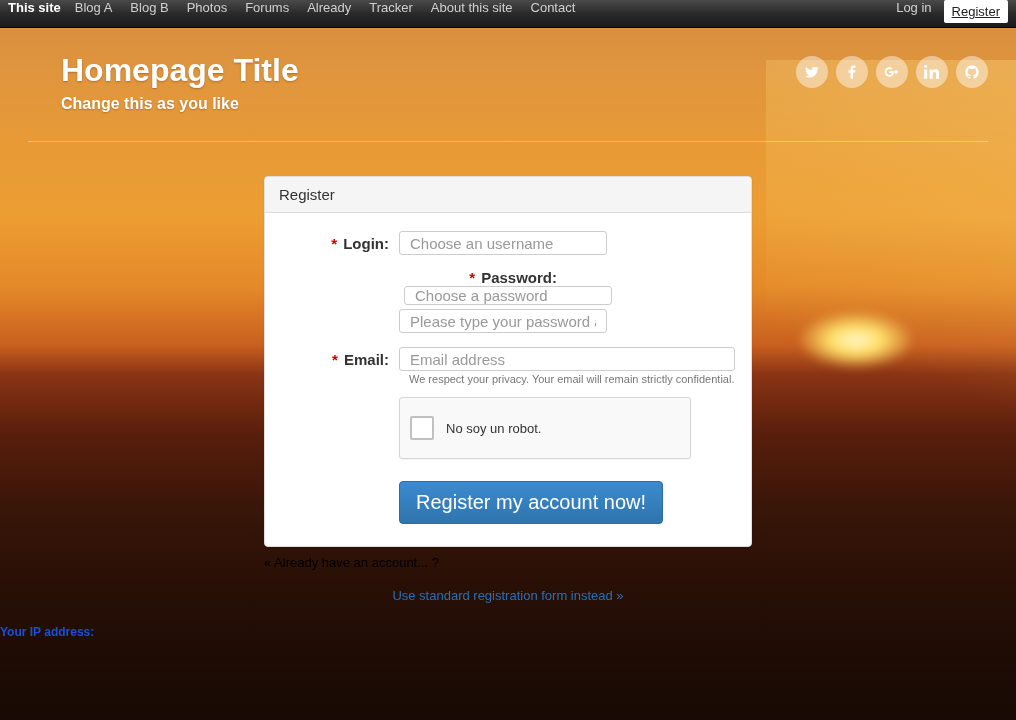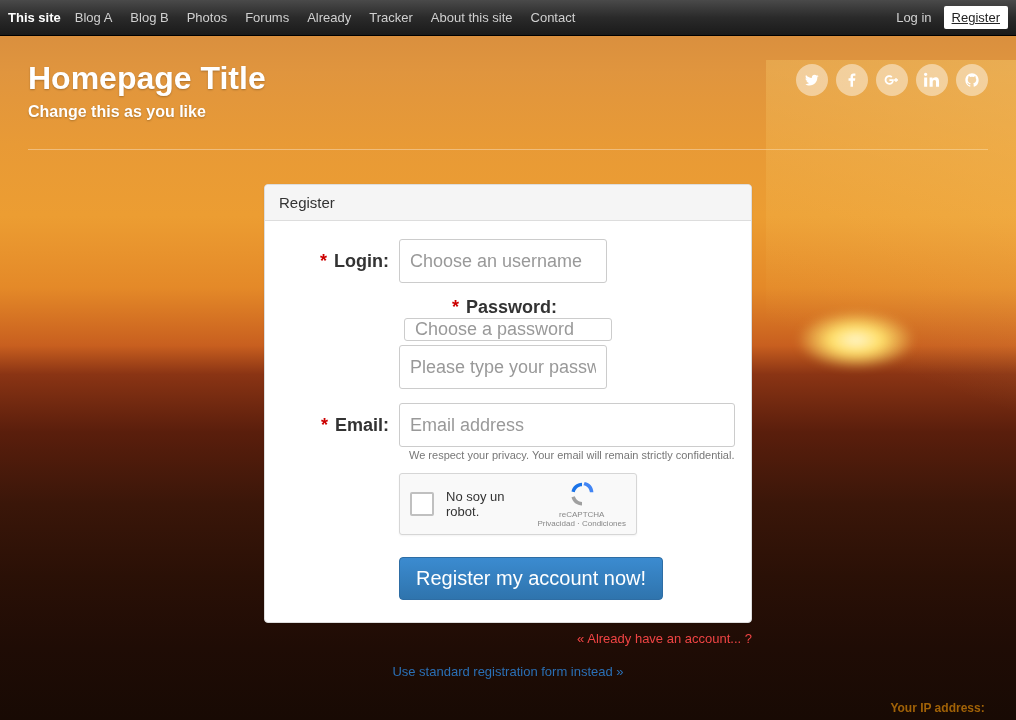--- a/index.html
+++ b/index.html
@@ -33,44 +33,45 @@
   right: 0;
   top: 60px;
   width: 250px;
   height: 500px;
   background: linear-gradient(200deg, rgba(255,220,120,0.35) 0%, rgba(255,220,120,0) 60%);
   z-index: 0;
 }
 .topnav {
   position: relative;
   z-index: 10;
-  height: 36px;
+  height: 28px;
   background: linear-gradient(to bottom, #4a4a4a 0%, #2a2a2a 50%, #1a1a1a 100%);
   border-bottom: 1px solid #000;
   display: flex;
-  align-items: center;
+  align-items: flex-start;
   padding: 0 8px;
   color: #ccc;
   font-size: 13px;
 }
 .topnav .brand { color: #fff; font-weight: bold; margin-right: 14px; cursor: pointer; }
 .topnav .nav-item { color: #d0d0d0; margin-right: 18px; cursor: pointer; }
 .topnav .spacer { flex: 1; }
 .topnav .login { color: #d0d0d0; margin-right: 12px; cursor: pointer; }
 .topnav .register-btn {
   background: #fff; color: #222; padding: 4px 8px;
   font-size: 13px; cursor: pointer; text-decoration: underline;
   border-radius: 2px;
 }
 .header-area {
   position: relative;
   z-index: 5;
   padding: 24px 28px 10px 28px;
   display: flex;
   align-items: flex-start;
+  margin-left: 33px;
 }
 .title-block { flex: 1; color: #fff; }
 .title-block h1 {
   font-size: 32px; font-weight: 600;
   text-shadow: 0 1px 2px rgba(0,0,0,0.25);
 }
 .title-block .tagline {
   font-size: 16px; font-weight: bold; margin-top: 6px;
   text-shadow: 0 1px 2px rgba(0,0,0,0.25);
 }
@@ -111,48 +112,48 @@
 .card-body { padding: 18px 16px 22px 16px; }
 .form-row {
   display: flex;
   align-items: center;
   margin-bottom: 14px;
 }
 .form-row.stack { margin-bottom: 4px; flex-direction: column; }
 .form-label {
   width: 118px;
   text-align: right;
-  font-size: 18px;
+  font-size: 15px;
   font-weight: bold;
   color: #333;
   padding-right: 10px;
 }
 .req { color: #c00; margin-right: 2px; }
 .form-input {
   flex: 1;
   max-width: 208px;
-  height: 44px;
+  height: 24px;
   border: 1px solid #ccc;
   border-radius: 3px;
   padding: 0 10px;
-  font-size: 18px;
+  font-size: 15px;
   color: #8b5cf6;
 }
 .form-input::placeholder { color: #999; }
 .form-input.wide { max-width: 340px; }
 .help-text {
   margin-left: 128px;
   font-size: 11px;
   color: #777;
   margin-top: 2px;
   margin-bottom: 12px;
 }
 .recaptcha {
   margin-left: 118px;
-  width: 238px;
+  width: 292px;
   height: 62px;
   background: #f9f9f9;
   border: 1px solid #d6d6d6;
   border-radius: 3px;
   display: flex;
   align-items: center;
   padding: 0 10px;
   box-shadow: 0 1px 2px rgba(0,0,0,0.05);
   margin-bottom: 22px;
 }
@@ -187,37 +188,37 @@
   cursor: pointer;
 }
 .below-links {
   position: relative;
   z-index: 5;
   width: 488px;
   margin: 8px auto 0 auto;
   font-size: 13px;
 }
 .below-links .already {
-  color: #ef4444;
-  cursor: pointer;
-  text-align: right;
+  color: #000000;
+  cursor: pointer;
+  text-align: left;
 }
 .below-links .altform {
   color: #2a6fb5;
   cursor: pointer;
   text-align: center;
   margin-top: 18px;
 }
 .ipline {
   position: relative;
   z-index: 5;
-  text-align: right;
+  text-align: left;
   margin-top: 22px;
   font-size: 12px;
-  color: #a16207;
+  color: #1d4ed8;
   font-weight: bold;
 }
 .ipline .ipval {
   display: inline-block;
   background: rgba(120,120,120,0.5);
   color: rgba(255,255,255,0.3);
   padding: 0 12px;
   margin-left: 4px;
   filter: blur(1px);
 }
@@ -294,29 +295,20 @@
       </div>
       <div class="form-row" style="margin-bottom:2px;">
         <label class="form-label"><span class="req">*</span> <span>Email:</span></label>
         <input class="form-input wide" type="text" placeholder="Email address" style="">
       </div>
       <div class="help-text">We respect your privacy. Your email will remain strictly confidential.</div>
 
       <div class="recaptcha">
         <div class="cbx"></div>
         <div class="rlabel">No soy un robot.</div>
-        <div class="rbrand">
-          <svg width="28" height="28" viewBox="0 0 32 32">
-            <path fill="#4285f4" d="M29 14h-4c-.4-4-3.4-7.2-7.3-7.9l1.3-3.8C25 3.5 29 8.2 29 14z"></path>
-            <path fill="#a0a0a0" d="M16 29c-5.8 0-10.7-4-12-9.4l3.9-1c.9 3.7 4.2 6.4 8.1 6.4v4z"></path>
-            <path fill="#1a73e8" d="M16 3v4c-4.1 0-7.5 3-8.2 7L4 13c1-5.7 6-10 12-10z"></path>
-          </svg>
-          <div>reCAPTCHA</div>
-          <div>Privacidad · Condiciones</div>
-        </div>
       </div>
 
       <div class="submit-wrap">
         <button class="btn-primary">Register my account now!</button>
       </div>
     </div>
   </div>
 </div>
 
 <div class="below-links">

